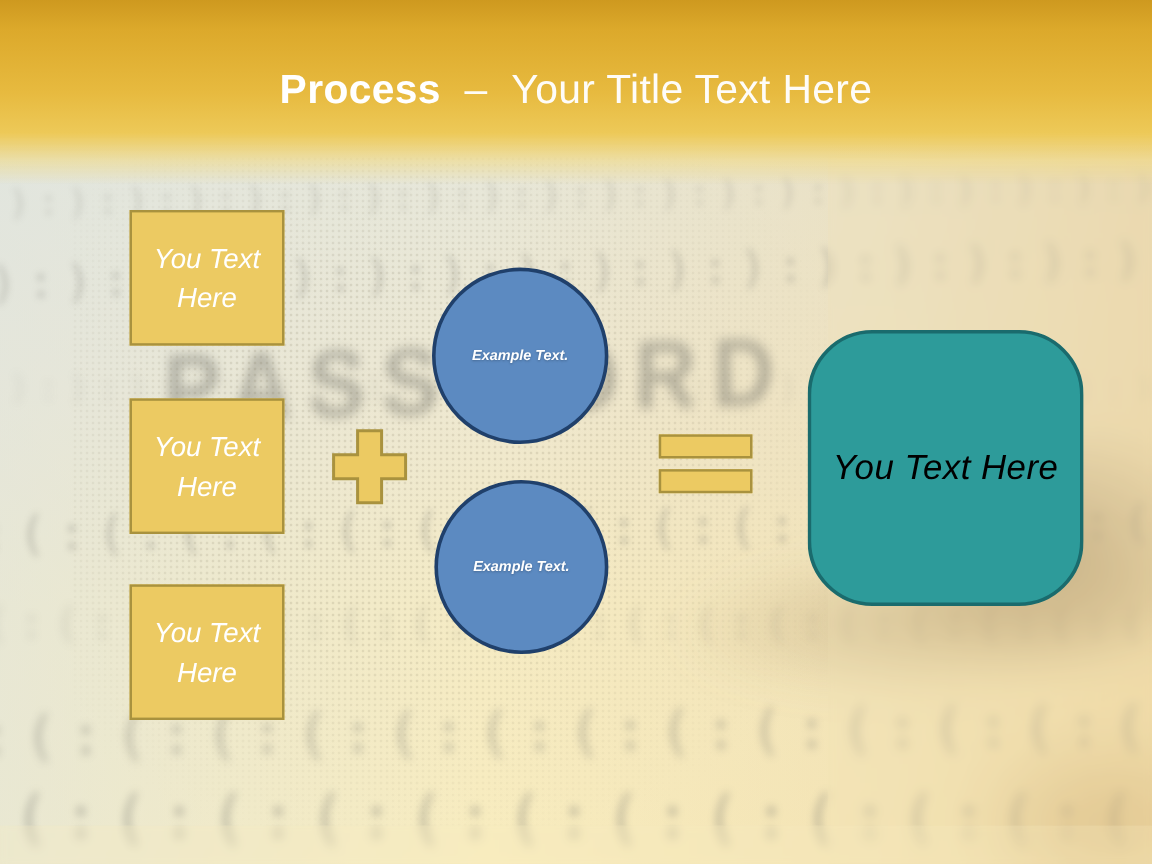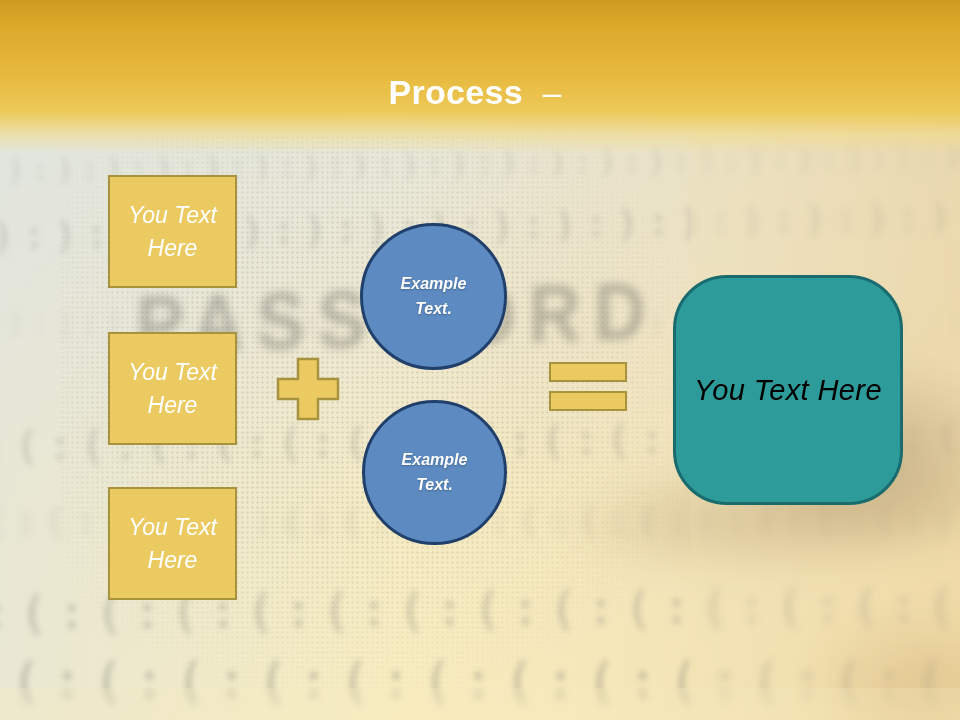--- a/index.html
+++ b/index.html
@@ -47,21 +47,21 @@
   .haze-right{position:absolute; left:690px; top:130px; right:0; bottom:0;
     backdrop-filter:blur(3px); background:rgba(242,224,182,.20);}
   .haze-bottom{position:absolute; left:0; top:688px; width:100%; height:32px;
     backdrop-filter:blur(2.5px); background:rgba(248,235,190,.25);}
   
   .hdr{
     position:absolute; left:0; top:0; width:100%; height:154px; z-index:5; pointer-events:none;
     background:linear-gradient(180deg,#CE991F 0%,#DCA92B 16%,#E7BA3F 50%,#EDC958 72%,rgba(241,217,128,.55) 87%,rgba(246,233,180,0) 100%);
   }
   .title{
-    position:absolute; left:0; top:17px; width:100%; height:150px; z-index:6;
+    position:absolute; left:0; top:0; width:100%; height:150px; z-index:6;
     display:flex; align-items:center; justify-content:center; gap:10px;
     color:#FFFFFF; font-size:34px; letter-spacing:.3px; white-space:pre;
   }
   .title .b{font-weight:700;}
   .title .d{font-weight:400; opacity:.96;}
   .title .rest{font-weight:400; opacity:.97;}
   
   .shape{position:absolute; z-index:10;font-style:italic;}
   .ybox{
     left:108px; width:129px; height:113px;
@@ -70,21 +70,21 @@
     color:#fff; font-size:23px; line-height:1.4; padding:4px 14px;
   }
   .ybox1{top:175px;} .ybox2{top:332px;} .ybox3{top:487px;}
   .plus-wrap{left:276px; top:357px; width:64px; height:64px;}
   .eq-wrap{left:549px; top:362px; width:78px;}
   .eq-bar{width:78px; height:20px; background:#ECCA62; border:2px solid #A9923E;}
   .eq-bar + .eq-bar{margin-top:9px;}
   .circle{
     background:#5C8AC1; border:3px solid #20406B; border-radius:50%;
     display:flex; align-items:center; justify-content:center; text-align:center;
-    color:#fff; font-weight:700; font-style:italic; font-size:16px; line-height:1.55;
+    color:#fff; font-weight:700; font-style:italic; font-size:12px; line-height:1.55;
     text-shadow:0 1px 2px rgba(0,0,0,.25);
   }
   .circle span{max-width:96px; display:inline-block;}
   .circle1{left:360px; top:223px; width:147px; height:147px;}
   .circle2{left:362px; top:400px; width:145px; height:145px;}
   .tealbox{
     left:673px; top:275px; width:230px; height:230px;
     background:#2D9B9A; border:3px solid #1A6B6D; border-radius:54px;
     display:flex; align-items:center; justify-content:center; text-align:center;
     color:#000; font-size:29px; letter-spacing:.4px;
@@ -106,21 +106,21 @@
     <div class="pat r7">:(:(:(:(:(:(:(:(:(:(:(:(:(:(:(:(:(:(:(:(:(:(</div>
     <div class="dots"></div>
     <div class="blob blob-hand"></div>
     <div class="blob blob-desk"></div>
     <div class="blob blob-corner"></div>
     <div class="haze-right"></div>
     <div class="haze-bottom"></div>
   </div>
 
   <div class="hdr"></div>
-  <div class="title"><span class="b">Process</span><span class="d"> – </span></div>
+  <div class="title"><span class="b">Process</span><span class="d"> – </span><span class="rest">Your Title Text Here</span></div>
 
   <div class="shape ybox ybox1">You Text Here</div>
   <div class="shape ybox ybox2">You Text Here</div>
   <div class="shape ybox ybox3">You Text Here</div>
 
   <div class="shape plus-wrap">
     <svg width="64" height="64" viewBox="0 0 64 64">
       <path d="M22 2 H42 V22 H62 V42 H42 V62 H22 V42 H2 V22 H22 Z" fill="#ECCA62" stroke="#A9923E" stroke-width="2.5"></path>
     </svg>
   </div>

